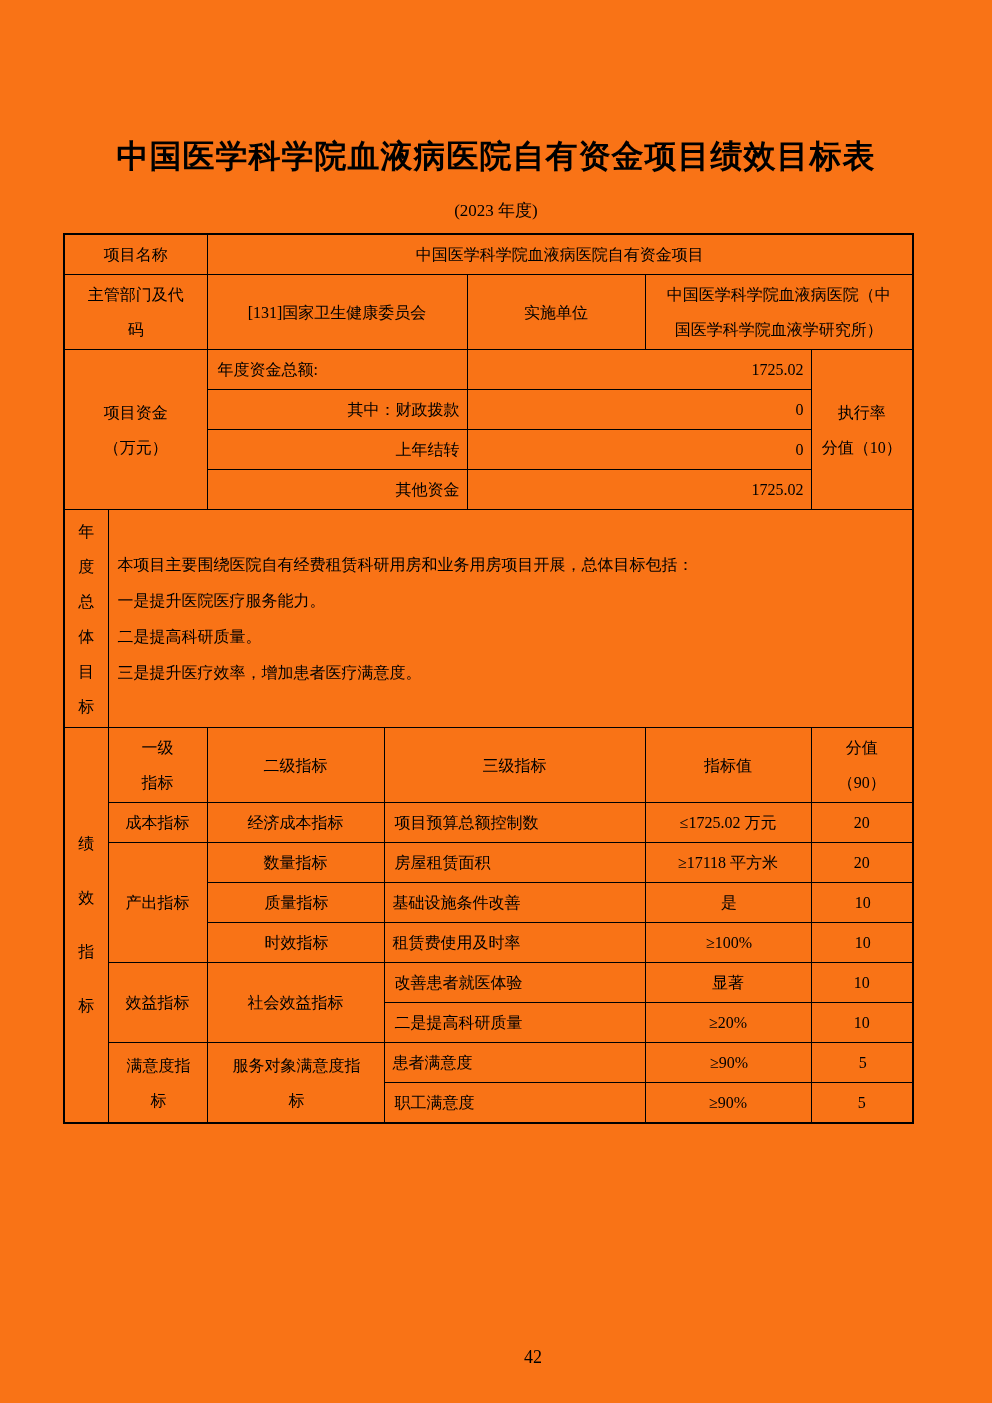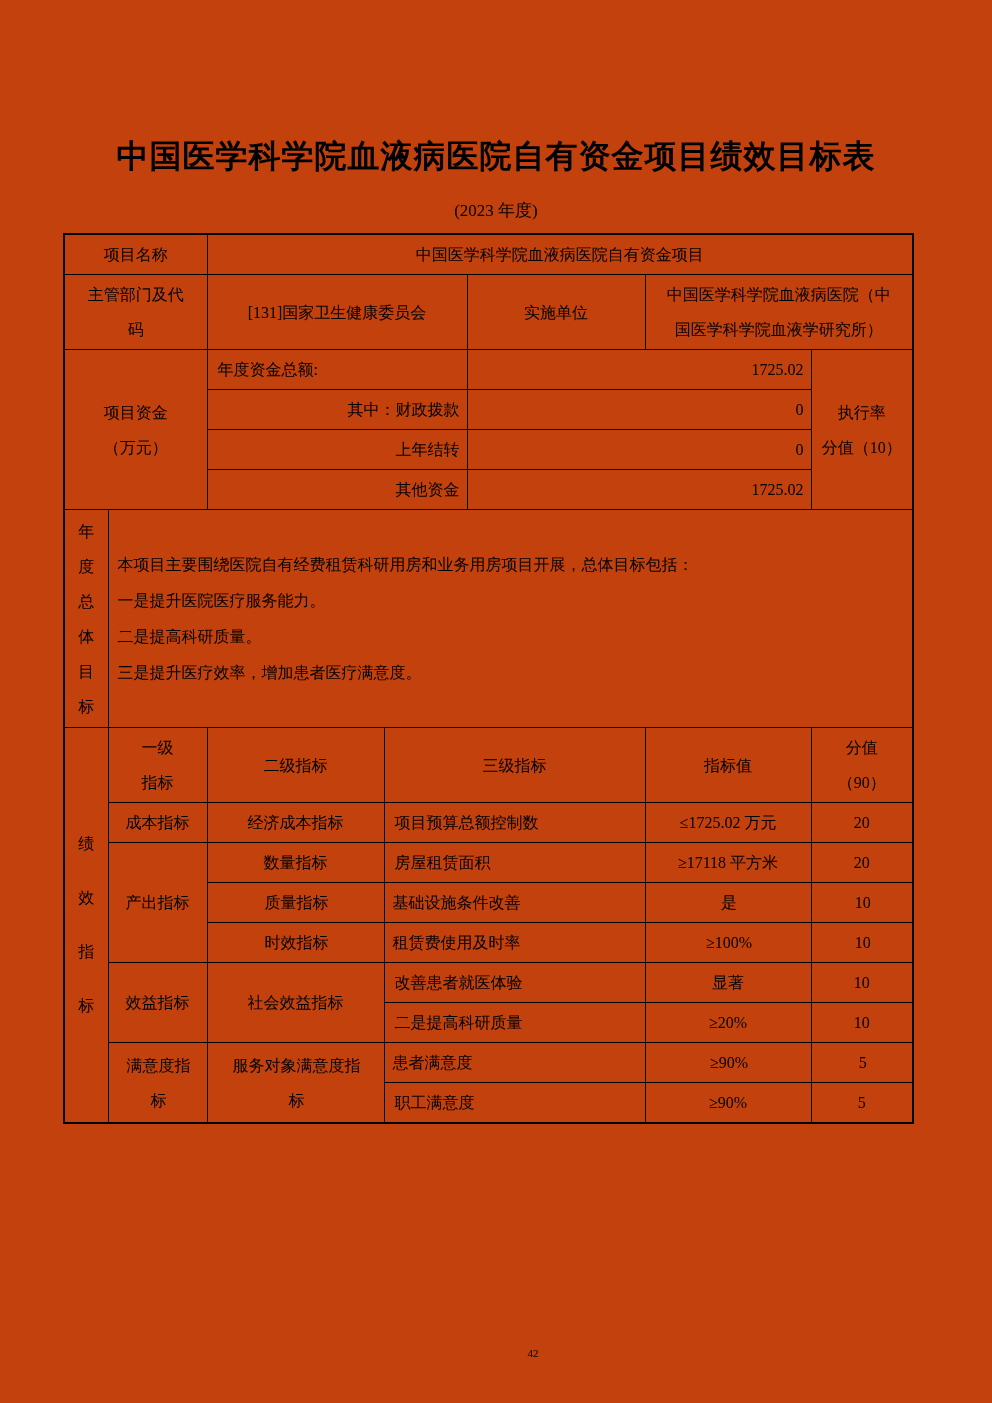--- a/index.html
+++ b/index.html
@@ -3,21 +3,21 @@
 <meta charset="utf-8">
 <style>
   * { margin: 0; padding: 0; box-sizing: border-box; }
   html, body { background: #ffffff; }
   body {
     width: 992px; height: 1403px;
     position: relative;
     font-family: "Liberation Serif", "DejaVu Serif", serif;
     color: #000;
   }
-  .sheet { position: absolute; inset: 0; background: #c2410c; }
+  .sheet { position: absolute; inset: 0; background: #f97316; }
 
   .doc-title {
     position: absolute; top: 135px; left: 0; width: 100%;
     text-align: center;
     font-family: "Liberation Sans", "DejaVu Sans", sans-serif;
     font-weight: bold;
     font-size: 32px;
     letter-spacing: 1px;
     white-space: nowrap;
   }
@@ -59,21 +59,21 @@
   .r39  td { height: 39px; }
   .r37  td { height: 37px; padding-left: 8px; }
   .r36  td { height: 36px; }
   .r218 td { height: 218px; }
   .r71  td { height: 71px; }
 
   .page-number {
     position: absolute; top: 1347px; left: 0; width: 100%;
     text-align: center;
     text-indent: 62px;
-    font-size: 11px;
+    font-size: 18px;
     padding-left: 12px;
   }
 </style>
 </head>
 <body>
 
 <div class="sheet">
 
   <div class="doc-title">中国医学科学院血液病医院自有资金项目绩效目标表</div>
   <div class="doc-subtitle">(2023 年度)</div>

